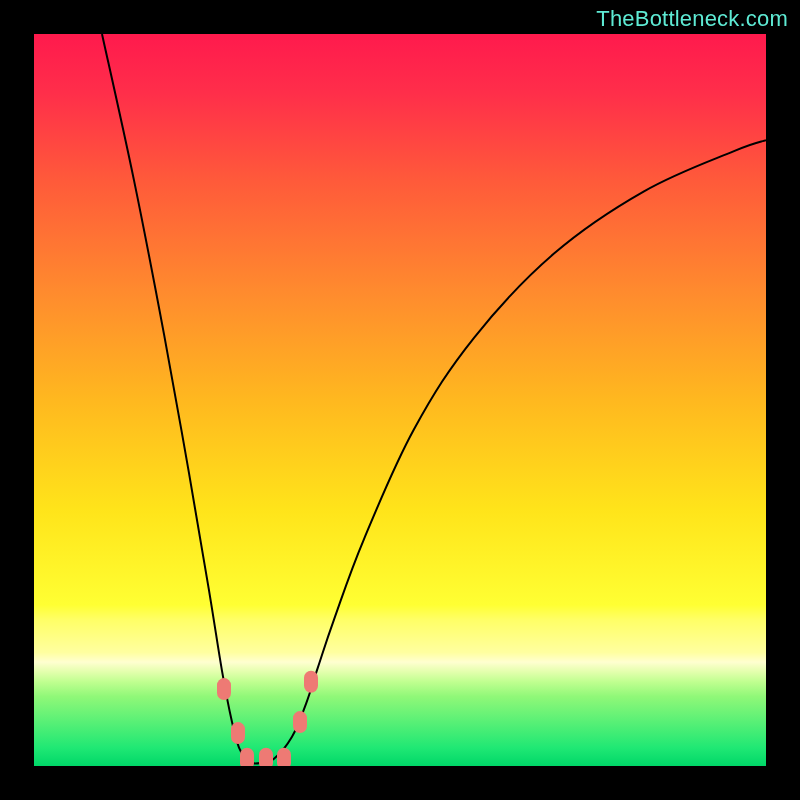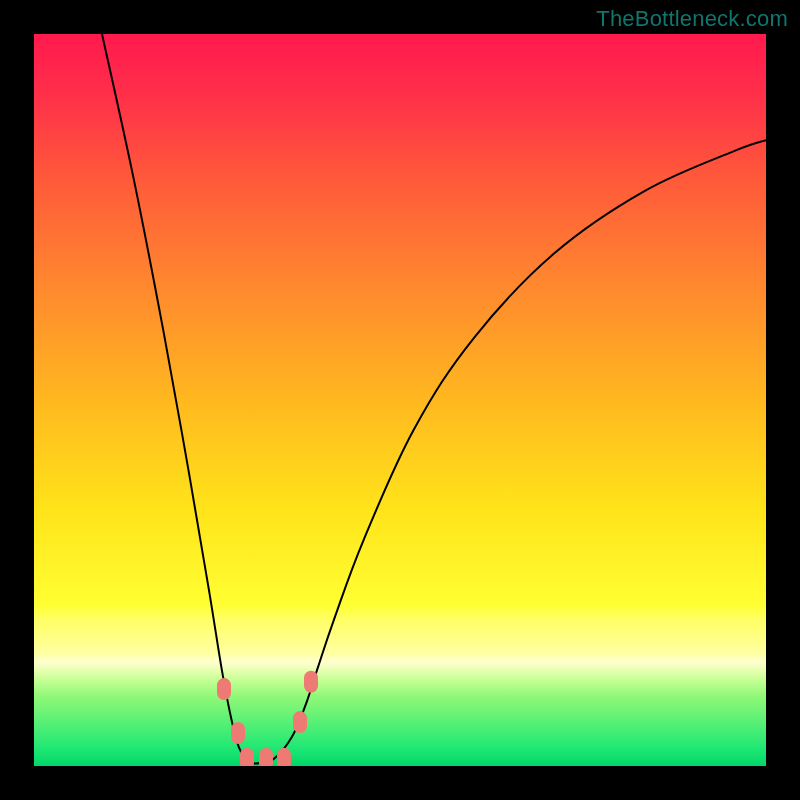--- a/index.html
+++ b/index.html
@@ -30,21 +30,21 @@
     position: absolute;
     left: 0;
     top: 0;
     width: 100%;
     height: 100%;
   }
   .watermark {
     position: absolute;
     top: 6px;
     right: 12px;
-    color: #0f766e;
+    color: #5eead4;
     font-family: Arial, Helvetica, sans-serif;
     font-size: 22px;
     letter-spacing: 0.2px;
   }
   svg.curve {
     position: absolute;
     left: 0;
     top: 0;
     width: 100%;
     height: 100%;

